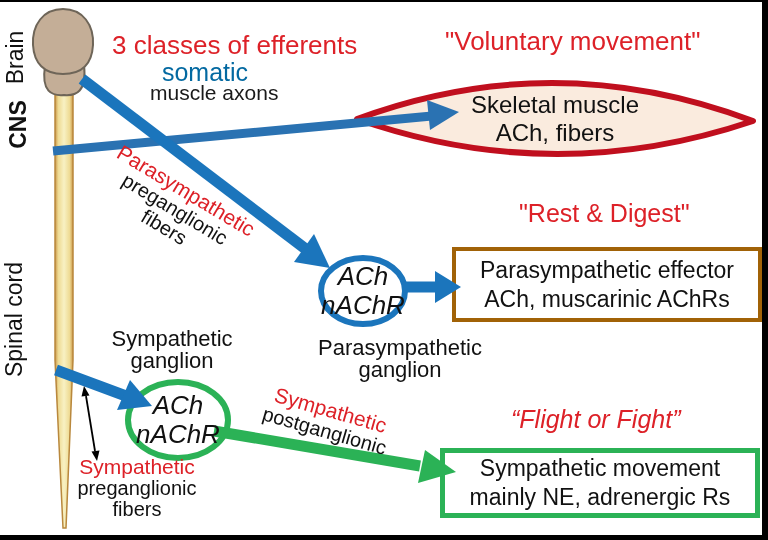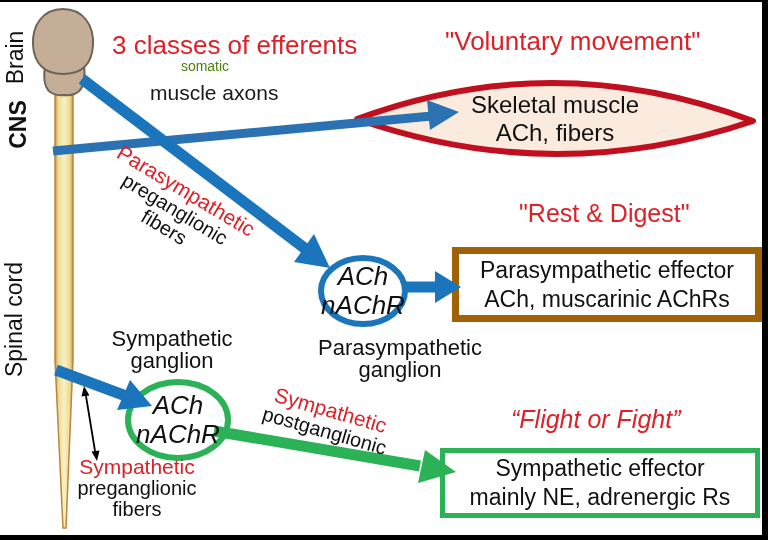--- a/index.html
+++ b/index.html
@@ -13,21 +13,21 @@
   .center{text-align:center;}
   .heading{font-size:26px;color:#dd2128;}
   .subhead{font-size:25px;color:#dd2128;}
   .rot90{transform:rotate(-90deg);transform-origin:center center;}
   .side-label{font-size:23px;color:#111;text-align:center;}
   .effector-box{
     position:absolute;z-index:2;background:transparent;
     display:flex;flex-direction:column;justify-content:center;align-items:center;
     font-size:23px;line-height:29px;color:#111;text-align:center;
   }
-  .box-blue{border:7px solid #a16207;}
+  .box-blue{border:4px solid #a16207;}
   .box-green{border:5px solid #2bb256;}
   .ganglion-text{font-size:26px;line-height:29px;color:#111;font-style:italic;}
   .caption{font-size:22px;line-height:22px;color:#111;}
   .rot-block{position:absolute;z-index:8;text-align:center;}
   .rb-l1{font-size:21px;line-height:22px;color:#dd2128;}
   .rb-l2,.rb-l3{font-size:20px;line-height:21px;color:#111;}
   .muscle-label{font-size:24px;line-height:28px;color:#111;}
   .frame{position:absolute;background:#000;z-index:20;}
 </style>
 </head>
@@ -86,21 +86,21 @@
       <polygon points="84,386 81.5,396.5 89.5,395.5" fill="#000"></polygon>
       <polygon points="97,461 91.5,451.5 99.5,450.5" fill="#000"></polygon>
     </g>
   </svg>
 
   <div class="txt side-label rot90" style="left:-25px;top:44px;width:80px;">Brain</div>
   <div class="txt side-label rot90" style="left:-17px;top:111px;width:70px;font-weight:bold;">CNS</div>
   <div class="txt side-label rot90" style="left:-51px;top:306px;width:130px;">Spinal cord</div>
 
   <div class="txt heading" style="left:112px;top:30px;">3 classes of efferents</div>
-  <div class="txt center" style="left:155px;top:58px;width:100px;font-size:14px;color:#4d7c0f;">somatic</div>
+  <div class="txt center" style="left:155px;top:58px;width:100px;font-size:25px;color:#0369a1;">somatic</div>
   <div class="txt" style="left:150px;top:81px;font-size:21px;">muscle axons</div>
   <div class="txt heading" style="left:445px;top:26px;">"Voluntary movement"</div>
   <div class="txt subhead" style="left:519px;top:199px;">"Rest &amp; Digest"</div>
   <div class="txt subhead" style="left:511px;top:405px;font-style:italic;">“Flight or Fight”</div>
 
   <div class="txt muscle-label center" style="left:420px;top:91px;width:270px;">
     <div>Skeletal muscle</div>
     <div>ACh, fibers</div>
   </div>
 
@@ -137,20 +137,20 @@
     <div class="rb-l1">Sympathetic</div>
     <div class="rb-l2">preganglionic</div>
     <div class="rb-l3">fibers</div>
   </div>
 
   <div class="effector-box box-blue" style="left:452px;top:247px;width:310px;height:75px;">
     <div>Parasympathetic effector</div>
     <div>ACh, muscarinic AChRs</div>
   </div>
   <div class="effector-box box-green" style="left:440px;top:448px;width:320px;height:70px;">
-    <div>Sympathetic effector</div>
+    <div>Sympathetic movement</div>
     <div>mainly NE, adrenergic Rs</div>
   </div>
 
   <div class="frame" style="left:0;top:0;width:768px;height:2px;"></div>
   <div class="frame" style="left:762px;top:0;width:6px;height:540px;"></div>
   <div class="frame" style="left:0;top:535px;width:768px;height:5px;"></div>
 </div>
 
 </body></html>

